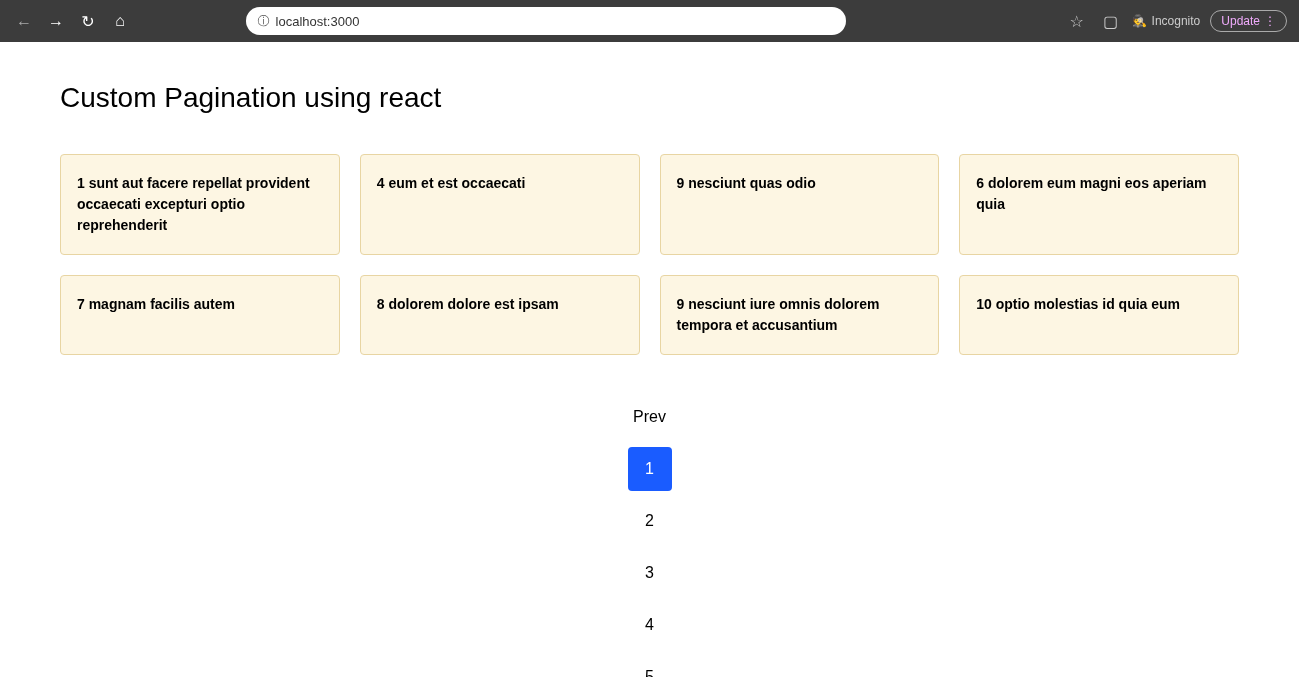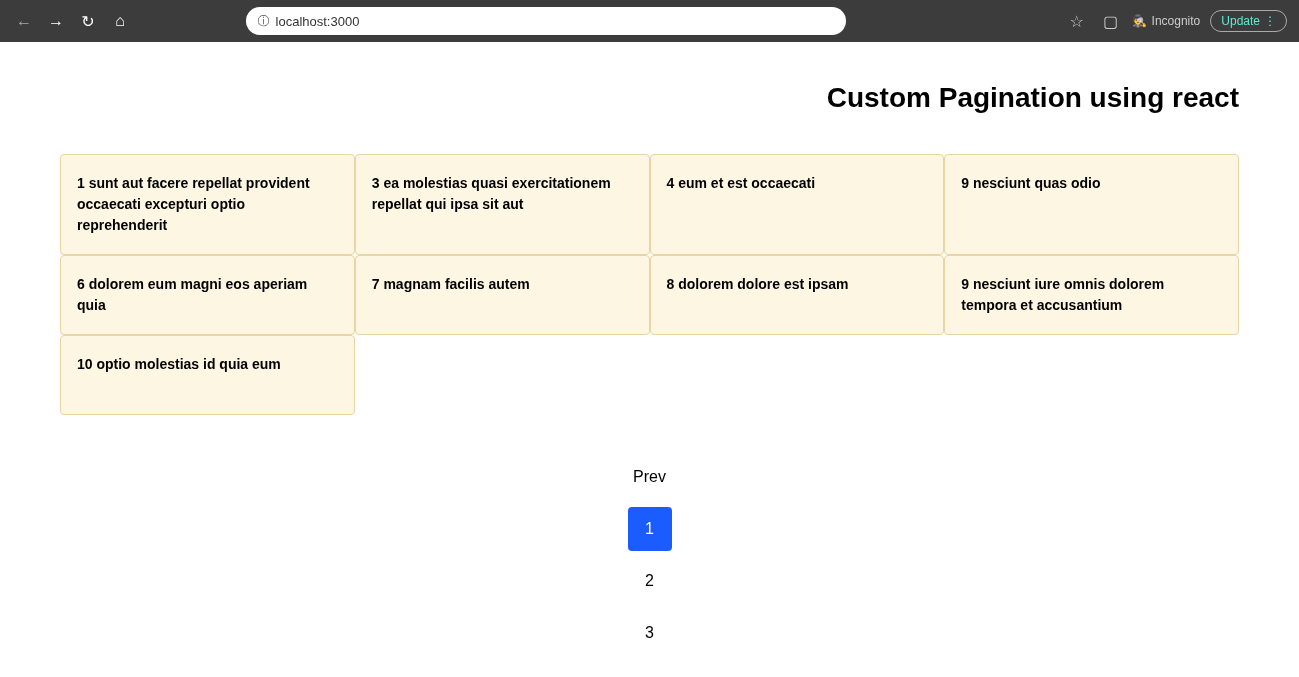--- a/index.html
+++ b/index.html
@@ -86,45 +86,46 @@
       align-items: center;
       gap: 4px;
       color: #ccc;
       font-size: 12px;
     }
 
     .update-btn {
       background: none;
       border: 1px solid #aaa;
       border-radius: 12px;
-      color: #5eead4;
+      color: #f0abfc;
       font-size: 12px;
       padding: 3px 10px;
       cursor: pointer;
       display: flex;
       align-items: center;
       gap: 4px;
     }
 
     
     .page-content {
       padding: 40px 60px;
       background: #fff;
     }
 
     .page-title {
-      text-align: right;
+      text-align: left;
       font-size: 28px;
-      font-weight: bold;
+      font-weight: normal;
       margin-bottom: 40px;
     }
 
     .cards-grid {
       display: grid;
       grid-template-columns: repeat(4, 1fr);
+      gap: 20px;
       margin-bottom: 40px;
     }
 
     .card {
       background: #fdf6e3;
       border: 1px solid #e8d5a3;
       border-radius: 4px;
       padding: 18px 16px;
       font-size: 14px;
       font-weight: bold;
@@ -191,21 +192,20 @@
       <span>⋮</span>
     </button>
   </div>
 </div>
 
 <div class="page-content">
   <h1 class="page-title">Custom Pagination using react</h1>
 
   <div class="cards-grid" id="cards-container">
   <div class="card">1 sunt aut facere repellat provident occaecati excepturi optio reprehenderit</div>
-      <div class="card">3 ea molestias quasi exercitationem repellat qui ipsa sit aut</div>
       <div class="card">4 eum et est occaecati</div>
       <div class="card">9 nesciunt quas odio</div>
       <div class="card">6 dolorem eum magni eos aperiam quia</div>
       <div class="card">7 magnam facilis autem</div>
       <div class="card">8 dolorem dolore est ipsam</div>
       <div class="card">9 nesciunt iure omnis dolorem tempora et accusantium</div>
       <div class="card">10 optio molestias id quia eum</div>
     </div>
 
   <div class="pagination" id="pagination-container">

